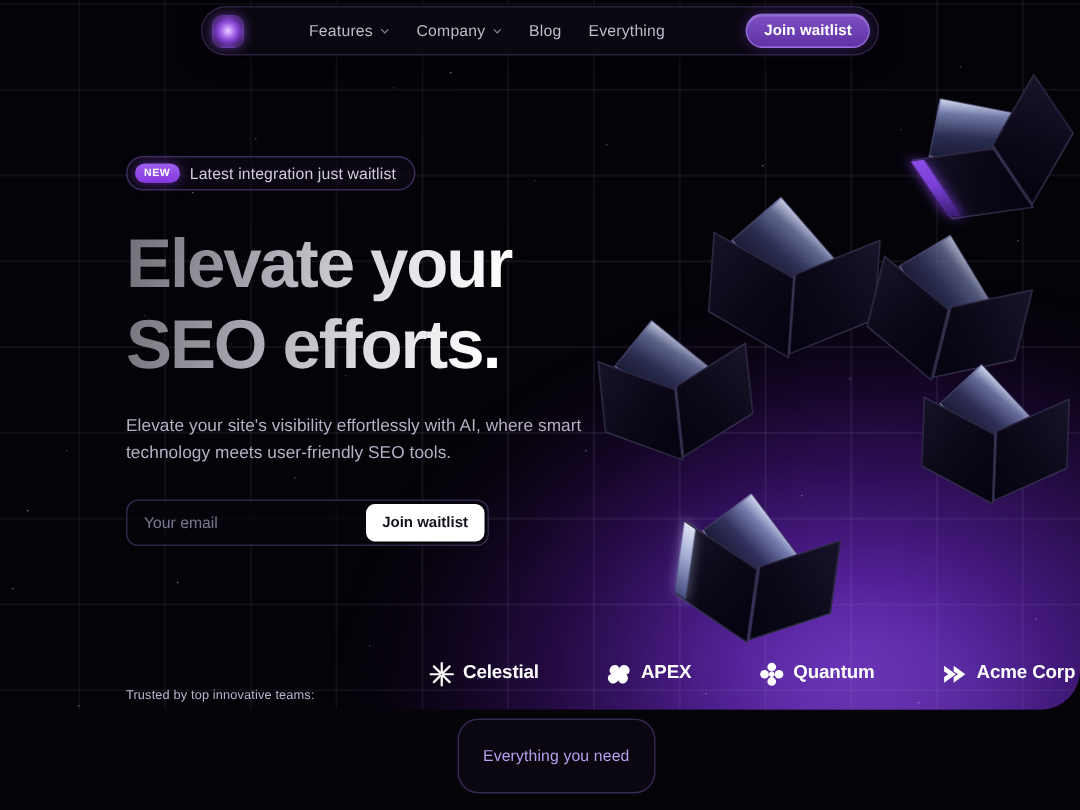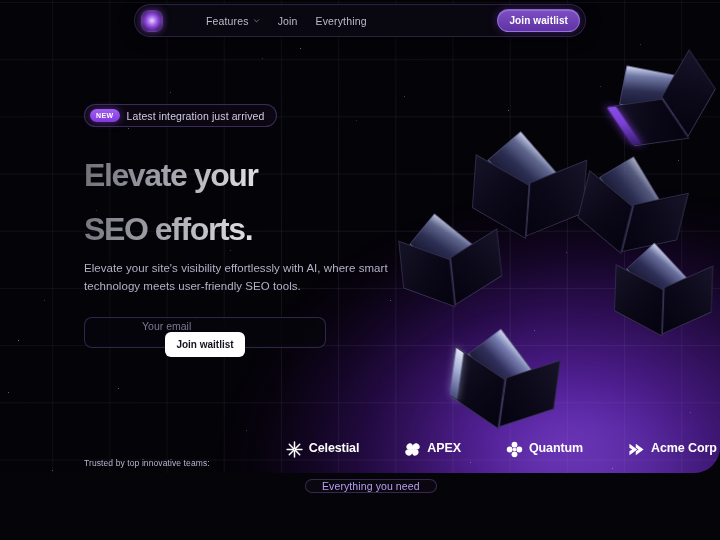--- a/index.html
+++ b/index.html
@@ -109,35 +109,35 @@
   .badge-new {
     font-size:7px; font-weight:bold; letter-spacing:.4px; color:#fff;
     background:linear-gradient(180deg,#a05ff0,#8338dd);
     padding:3px 6px; border-radius:9px;
     box-shadow:0 0 8px rgba(150,70,240,.55);
   }
   .badge-txt { font-size:10.5px; color:#d2cbe0; letter-spacing:.1px; }
 
   h1 {
     margin-top:21px;
-    font-size:32px; line-height:54px; font-weight:bold; letter-spacing:-1.4px;
+    font-size:46px; line-height:54px; font-weight:bold; letter-spacing:-1.4px;
     background:linear-gradient(100deg,#6f6f78 0%,#9b9ba4 18%,#d8d8de 40%,#ffffff 62%,#ffffff 100%);
     -webkit-background-clip:text; background-clip:text; color:transparent;
     white-space:pre-line;
   }
   .sub {
-    margin-top:4px; width:312px;
+    margin-top:20px; width:312px;
     font-size:11.5px; line-height:17.5px; color:#b6afc6; letter-spacing:.05px;
   }
 
   .form {
     margin-top:22px; width:242px; height:31px;
     border-radius:8px; background:rgba(7,5,12,.78);
     border:1px solid rgba(120,95,175,.38);
-    display:flex; align-items:center; padding:2px;flex-direction:column;
+    display:flex; align-items:center; padding:2px;
   }
   .form input {
     flex:1; background:transparent; border:none; outline:none;
     color:#efeaf8; font-size:10.5px; padding-left:9px;
     font-family:"Liberation Sans", sans-serif;
   }
   .form input::placeholder { color:#7d7690; }
   .form-btn {
     background:#fff; color:#16111f; font-size:10px; font-weight:bold;
     padding:7px 11px; border-radius:6px; border:none; cursor:pointer;
@@ -151,21 +151,21 @@
   }
   .strip-label { font-size:8.5px; color:#bdb4d0; letter-spacing:.1px; white-space:nowrap;margin-top:28px; }
   .logos { display:flex; align-items:center; margin-left:76px; gap:45px; }
   .logo-item { display:flex; gap:6px; color:#fff; white-space:nowrap; }
   .logo-item .lname { font-size:12.5px; font-weight:bold; letter-spacing:-.1px; }
   .lmark { width:17px; height:17px; flex:none; }
 
   
   .section-pill {
     position:absolute; left:305px; top:479px;
-    padding:0 16px; border-radius:14px;
+    padding:18px 16px; border-radius:14px;
     background:rgba(14,10,22,.6);
     border:1px solid rgba(110,82,165,.45);
     color:#b79ef0; font-size:10.5px; letter-spacing:.1px;
     cursor:pointer; white-space:nowrap;
   }
 </style>
 </head>
 <body>
 
 <div id="page">
@@ -248,34 +248,40 @@
   <div class="nav">
     <div class="nav-logo"></div>
     <div class="nav-links" id="nav-links">
         <div class="nav-link">
           <span>Features</span>
           <svg class="chev" viewBox="0 0 10 10">
             <path d="M2 4 L5 7 L8 4" fill="none" stroke="#bfb9cc" stroke-width="1.1" stroke-linecap="round"></path>
           </svg>
         </div>
         <div class="nav-link">
-          <span>Join</span>
+          <span>Company</span>
+          <svg class="chev" viewBox="0 0 10 10">
+            <path d="M2 4 L5 7 L8 4" fill="none" stroke="#bfb9cc" stroke-width="1.1" stroke-linecap="round"></path>
+          </svg>
+        </div>
+        <div class="nav-link">
+          <span>Blog</span>
         </div>
         <div class="nav-link">
           <span>Everything</span>
         </div>
       </div>
     <div class="nav-cta">Join waitlist</div>
   </div>
 
   <div class="content">
 
     <div class="badge">
       <span class="badge-new">NEW</span>
-      <span class="badge-txt">Latest integration just arrived</span>
+      <span class="badge-txt">Latest integration just waitlist</span>
     </div>
 
     <h1>Elevate your
 SEO efforts.</h1>
 
     <div class="sub">Elevate your site's visibility effortlessly with AI, where smart technology meets user-friendly SEO tools.</div>
 
     <div class="form">
       <input type="text" placeholder="Your email" style="">
       <button class="form-btn">Join waitlist</button>

